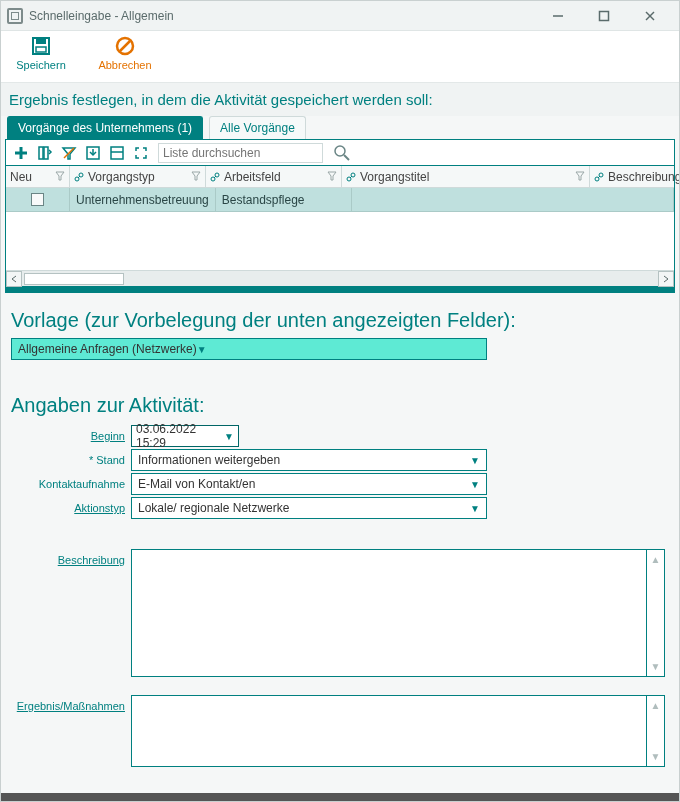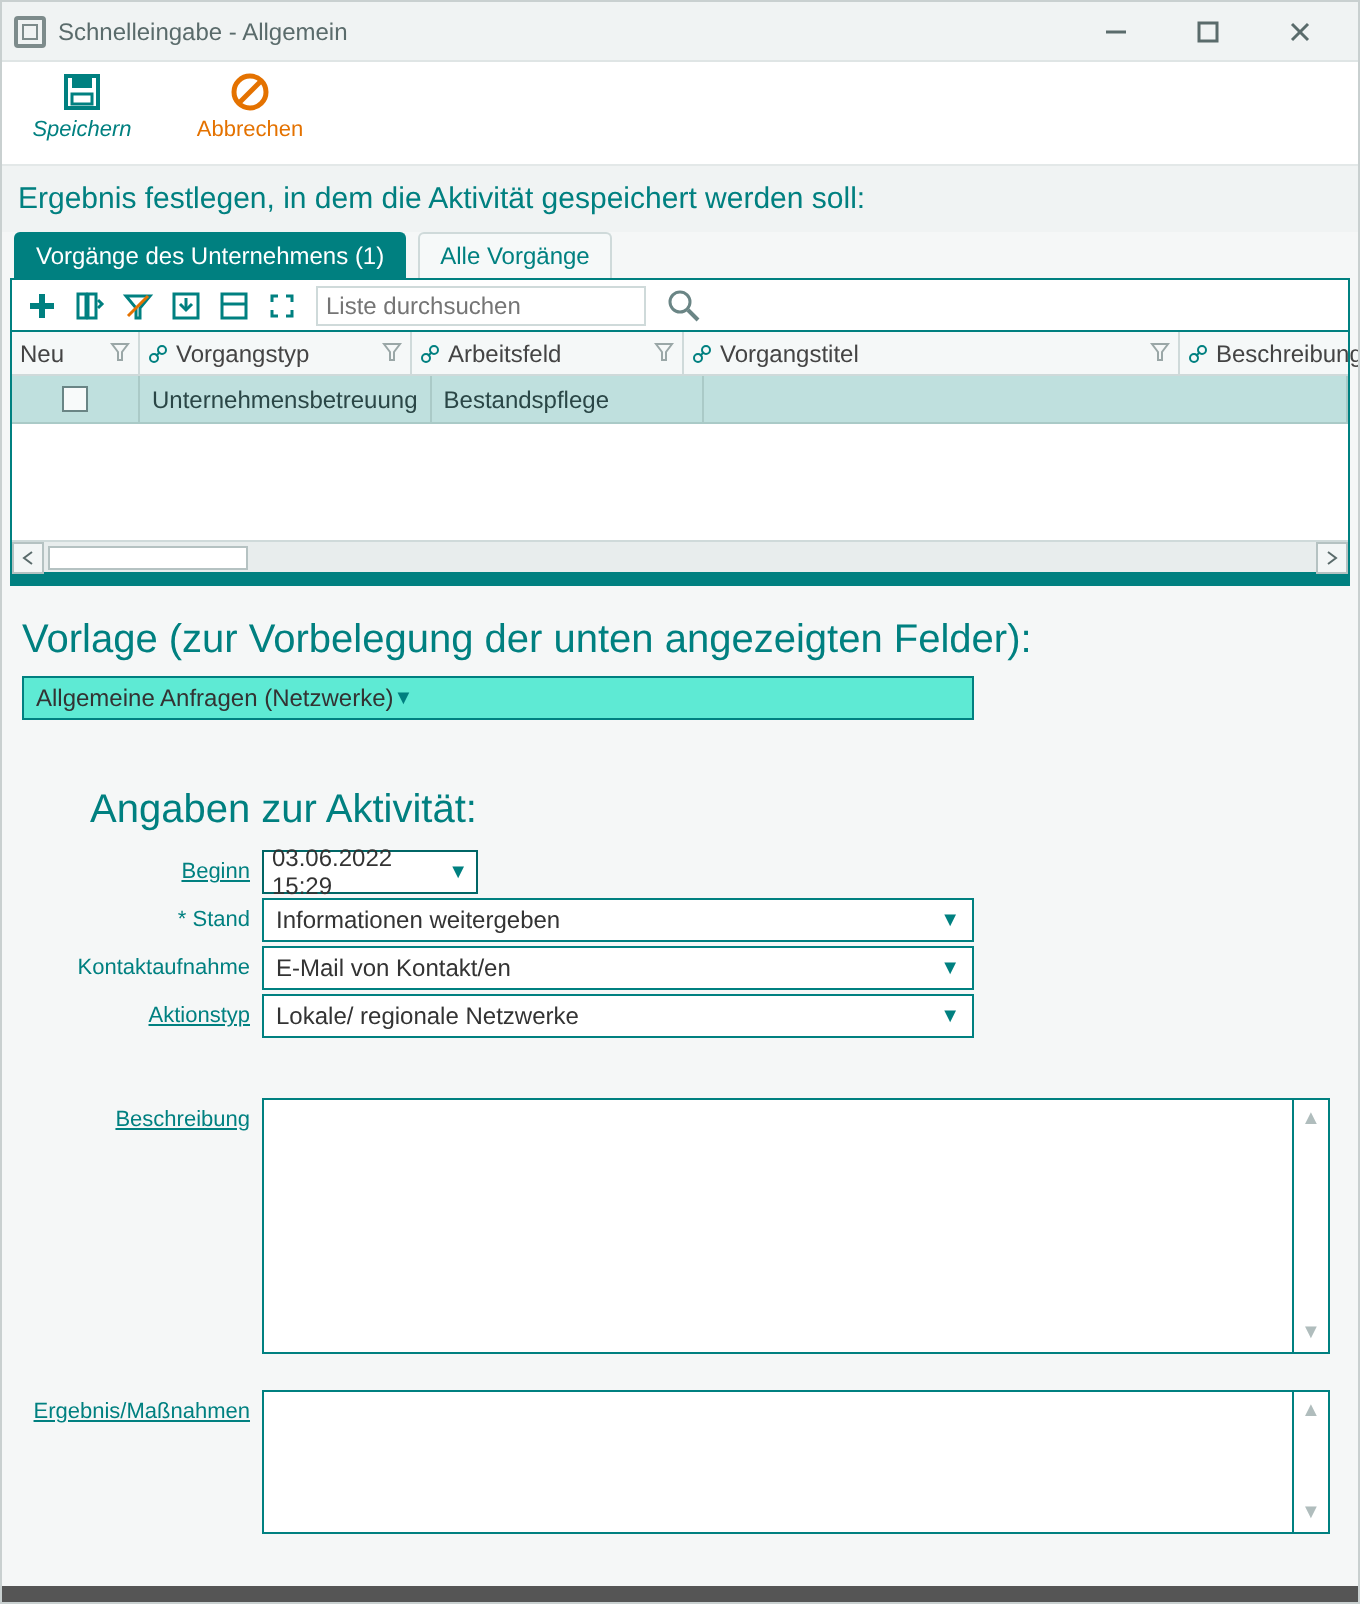--- a/index.html
+++ b/index.html
@@ -42,21 +42,21 @@
   .winbtn svg{stroke:#5a6b6b;}
   
   .toolbar{
     height:52px;background:var(--pane);
     display:flex;align-items:flex-start;gap:24px;
     padding:4px 10px;border-bottom:1px solid #e3e8e8;
   }
   .tool{display:flex;flex-direction:column;align-items:center;width:60px;}
   .tool .ic{height:22px;display:flex;align-items:center;justify-content:center;}
   .tool .lbl{font-size:11px;margin-top:2px;}
-  .save .lbl{color:var(--teal);font-style:italic;}
+  .save .lbl{color:var(--teal);}
   .cancel .lbl{color:var(--orange);}
   
   .section-title{
     color:var(--teal);font-size:15px;
     padding:8px 8px 8px 8px;background:#f0f3f3;
   }
   
   .tabs{display:flex;gap:6px;padding:0 6px;align-items:flex-end;}
   .tab{
     padding:4px 10px;border:1px solid #cfdada;border-bottom:none;
@@ -339,21 +339,21 @@
 </div>
 <div class="sep"></div>
 
 <div class="form-area">
   <div class="form-title">Vorlage (zur Vorbelegung der unten angezeigten Felder):</div>
   <div class="select-wide">
     <span>Allgemeine Anfragen (Netzwerke)</span>
     <span class="dd-arr">▼</span>
   </div>
 
-  <div class="form-title" style="margin-top:34px;margin-left:34px;">Angaben zur Aktivität:</div>
+  <div class="form-title" style="margin-top:34px;">Angaben zur Aktivität:</div>
 
   <div class="fields">
     <div class="frow">
       <div class="flabel">Beginn</div>
       <div class="ctrl-date">
         <span>03.06.2022 15:29</span>
         <span class="dd-arr">▼</span>
       </div>
     </div>
     <div class="frow">

